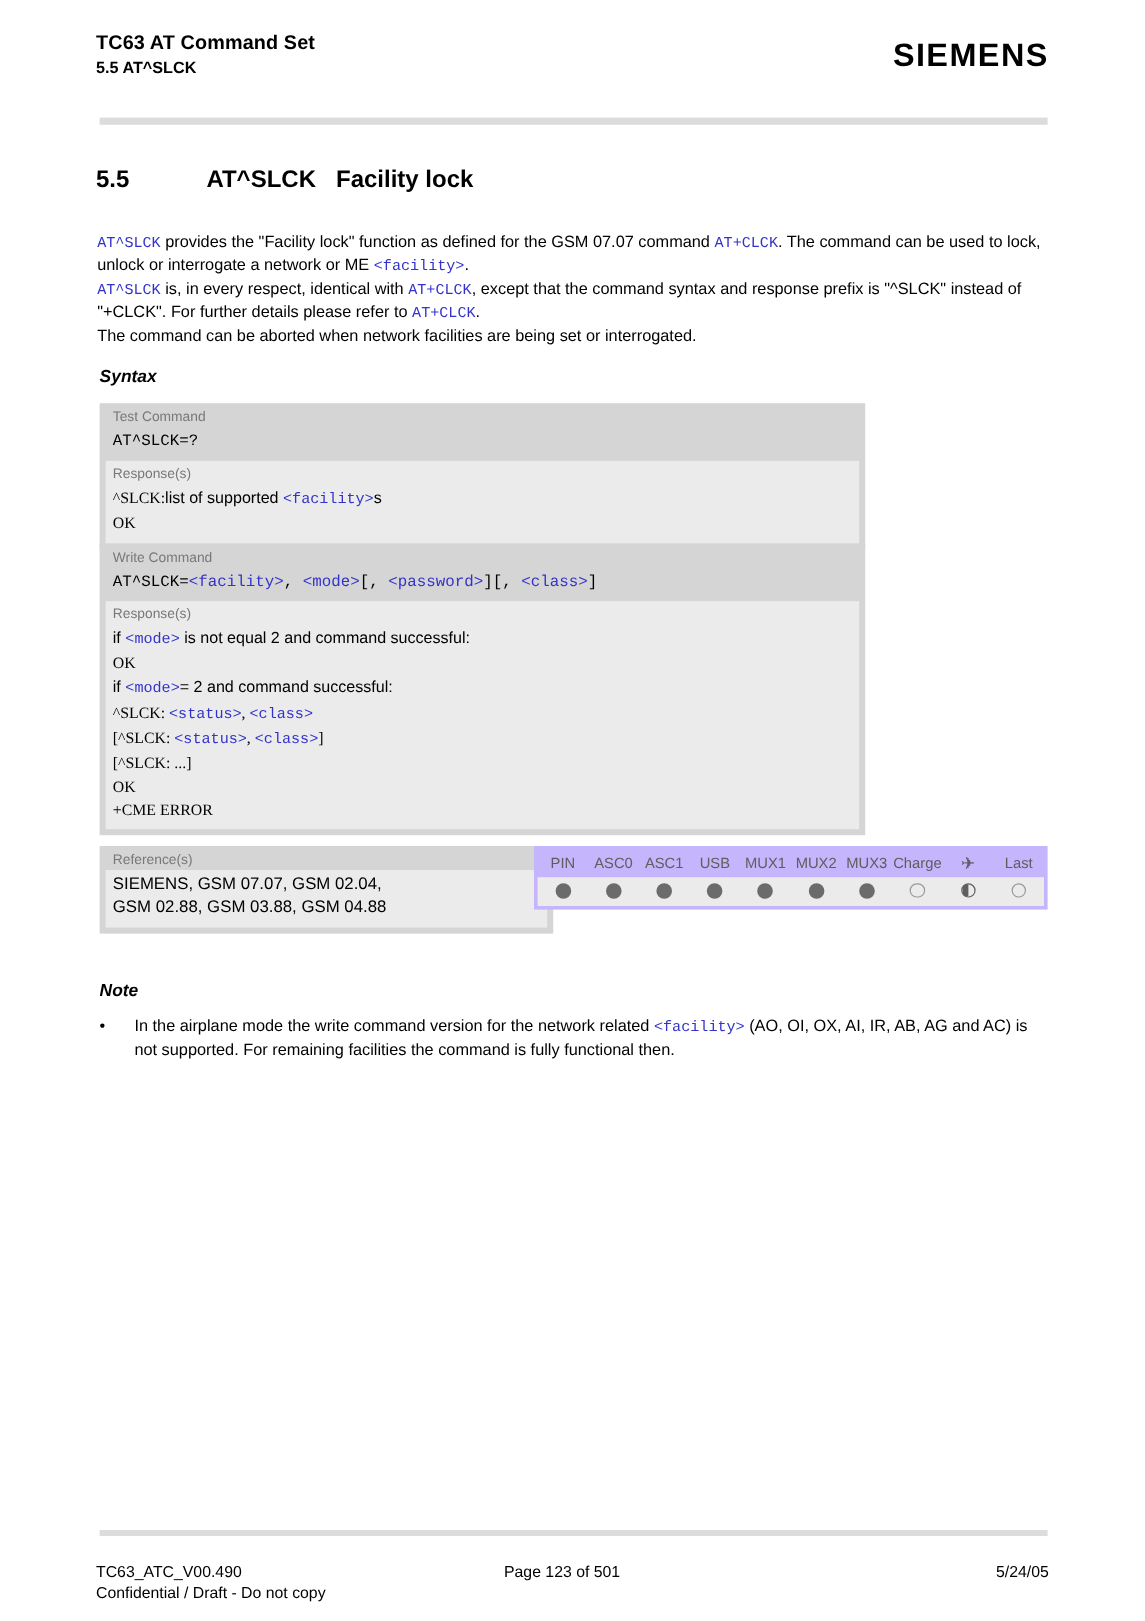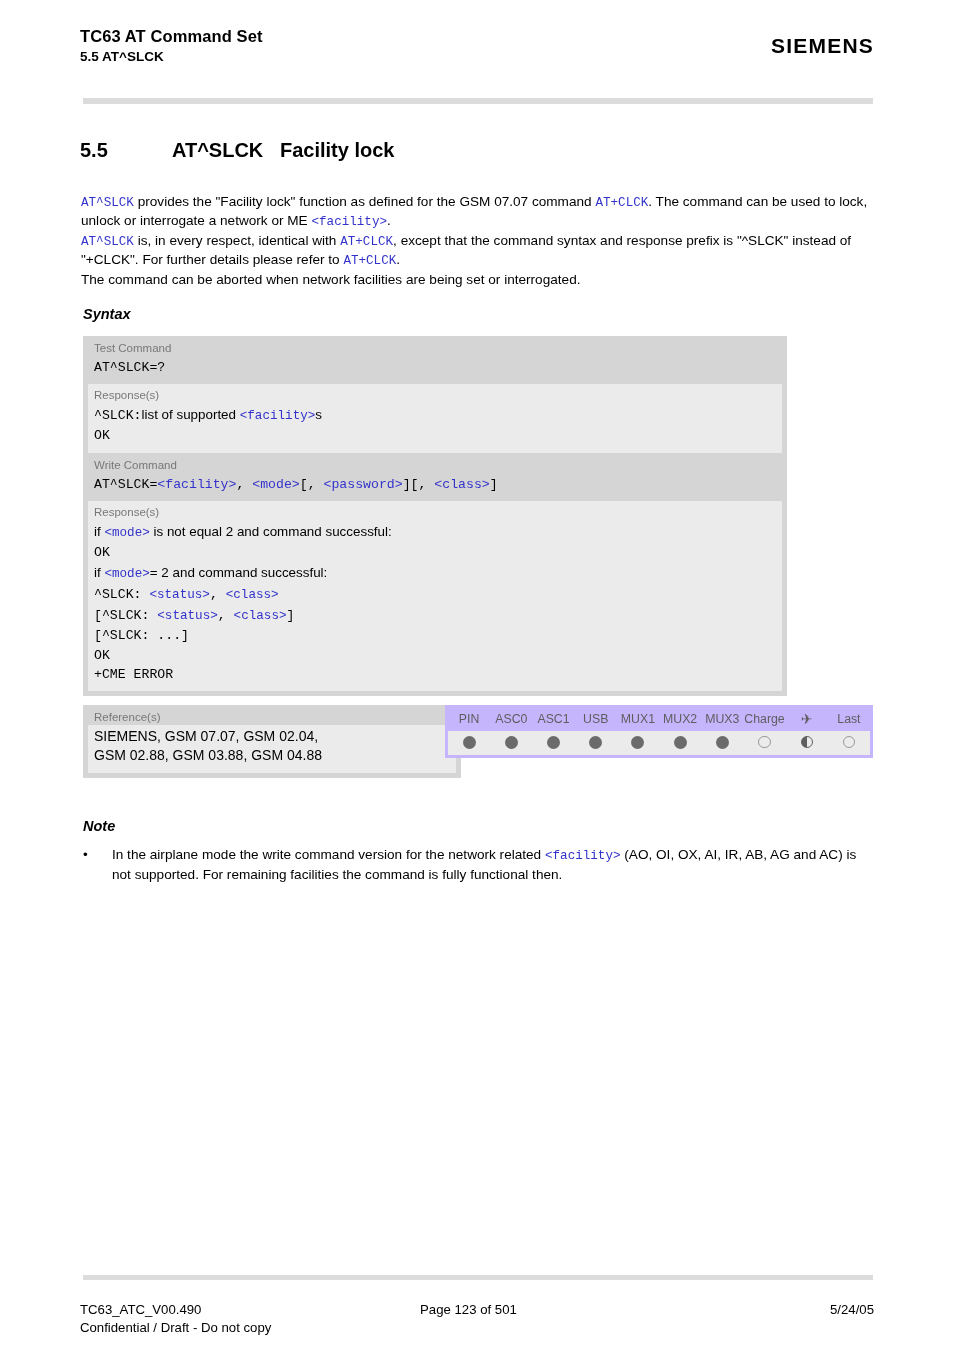--- a/index.html
+++ b/index.html
@@ -36,21 +36,21 @@
     line-height: 19px;
   }
   .hdr-sub {
     font-size: 13.5px;
     font-weight: bold;
     line-height: 18px;
     margin-top: 2px;
   }
   .logo {
     float: right;
-    font-size: 21px;
+    font-size: 27px;
     font-weight: bold;
     letter-spacing: 1.2px;
     line-height: 30px;
     margin-top: 4px;
   }
   .hdr-rule {
     position: absolute;
     left: 83px; top: 98px;
     width: 790px; height: 6px;
     background: #dcdcdc;
@@ -84,21 +84,21 @@
     left: 83px; top: 306px;
     font-size: 14.5px;
     font-weight: bold;
     font-style: italic;
   }
 
   
   .sbox {
     position: absolute;
     left: 83px;
-    width: 704px;
+    width: 638px;
     background: #d5d5d5;
     box-sizing: border-box;
   }
   .sbox-cmdlabel {
     font-size: 11.5px;
     color: #787878;
     padding: 5px 0 1px 11px;
     line-height: 14px;
   }
   .sbox-cmd {
@@ -117,21 +117,21 @@
     color: #787878;
     padding: 4px 16px 1px 6px;
     line-height: 14px;
   }
   .sbox-resp {
     padding: 2px 0 7px 6px;
     font-size: 13.4px;
     line-height: 19px;
   }
   .rline { white-space: nowrap; line-height: 19.3px; }
-  .mono { font-family: Liberation Mono, monospace; font-size: 13.2px; }
+  .mono { font-family: Liberation Serif, serif; font-size: 13.2px; }
 
   #box-test  { top: 336px; }
   #box-write { top: 453px; }
 
   
   #box-ref {
     position: absolute;
     left: 83px; top: 705px;
     width: 378px;
     background: #d5d5d5;

